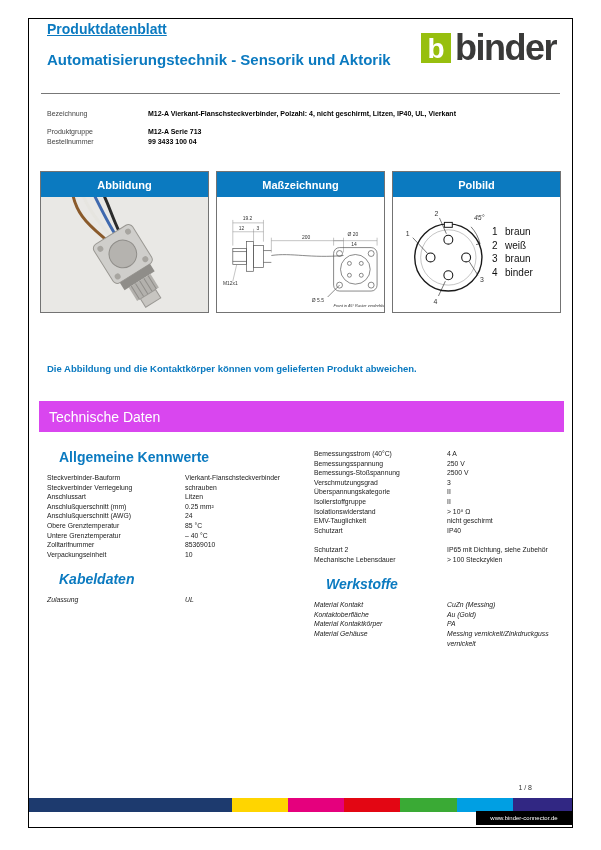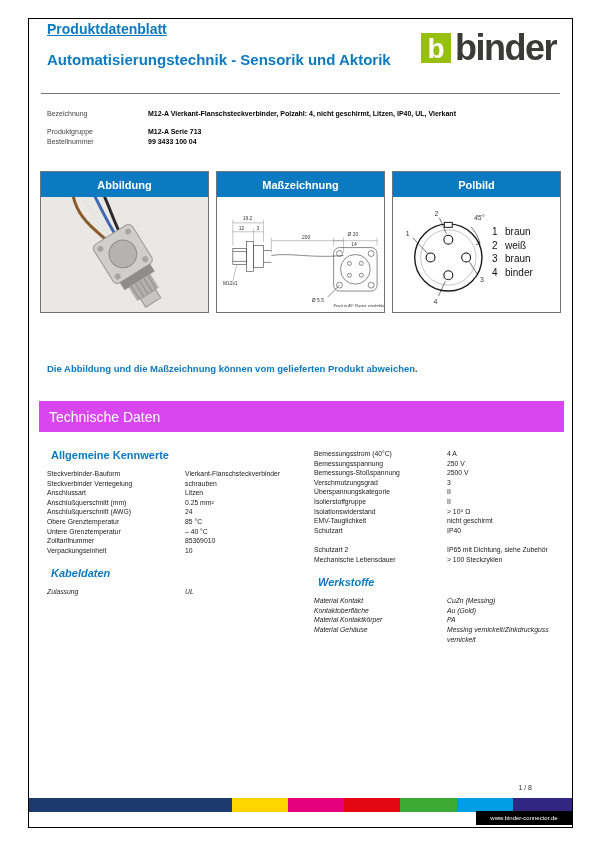--- a/index.html
+++ b/index.html
@@ -34,21 +34,21 @@
   .pol-num { width: 13px; }
 
   
   .note { position: absolute; left: 18px; top: 344px; font-size: 9.5px; font-weight: bold; color: #0b7ac0; }
 
   
   .tech-band { position: absolute; left: 10px; right: 8px; top: 382px; height: 31px; background: #d946ef; color: #fff; display: flex; align-items: center; padding-left: 10px; font-size: 14px; }
   .tech-cols { position: absolute; left: 18px; right: 10px; top: 430px; display: flex; }
   .tech-col-left { width: 267px; flex-shrink: 0; }
   .tech-col-right { flex: 1; }
-  .tech-section h3 { font-size: 11px; font-weight: bold; color: #0b7ac0; margin: 0 0 8px 4px; }
+  .tech-section h3 { font-size: 14px; font-weight: bold; color: #0b7ac0; margin: 0 0 8px 12px; }
   .tech-section + .tech-section { margin-top: 12px; font-style: italic; }
   .trow { display: flex; font-size: 6.8px; line-height: 9.6px; color: #1a1a1a; min-height: 9.6px; }
   .tlabel { flex-shrink: 0; }
   .tech-col-left  .tlabel { width: 138px; }
   .tech-col-right .tlabel { width: 133px; }
   .tvalue { flex: 1; }
 
   
   .page-num { position: absolute; right: 40px; bottom: 36px; font-size: 7px; color: #333; }
   .stripe { position: absolute; left: 0; right: 0; bottom: 15px; height: 14px; display: flex; }
@@ -218,21 +218,21 @@
             <div class="pol-row">
               <span class="pol-num">4</span>
               <span class="pol-name">binder</span>
             </div>
           </div>
       </div>
     </div>
 
   </div>
 
-  <div class="note">Die Abbildung und die Maßzeichnung können vom gelieferten Produkt abweichen.</div>
+  <div class="note">Die Abbildung und die Kontaktkörper können vom gelieferten Produkt abweichen.</div>
 
   <div class="tech-band">
     <span>Technische Daten</span>
   </div>
 
   <div class="tech-cols">
 
     <div class="tech-col-left">
       <div class="tech-section">
         <h3>Allgemeine Kennwerte</h3>

